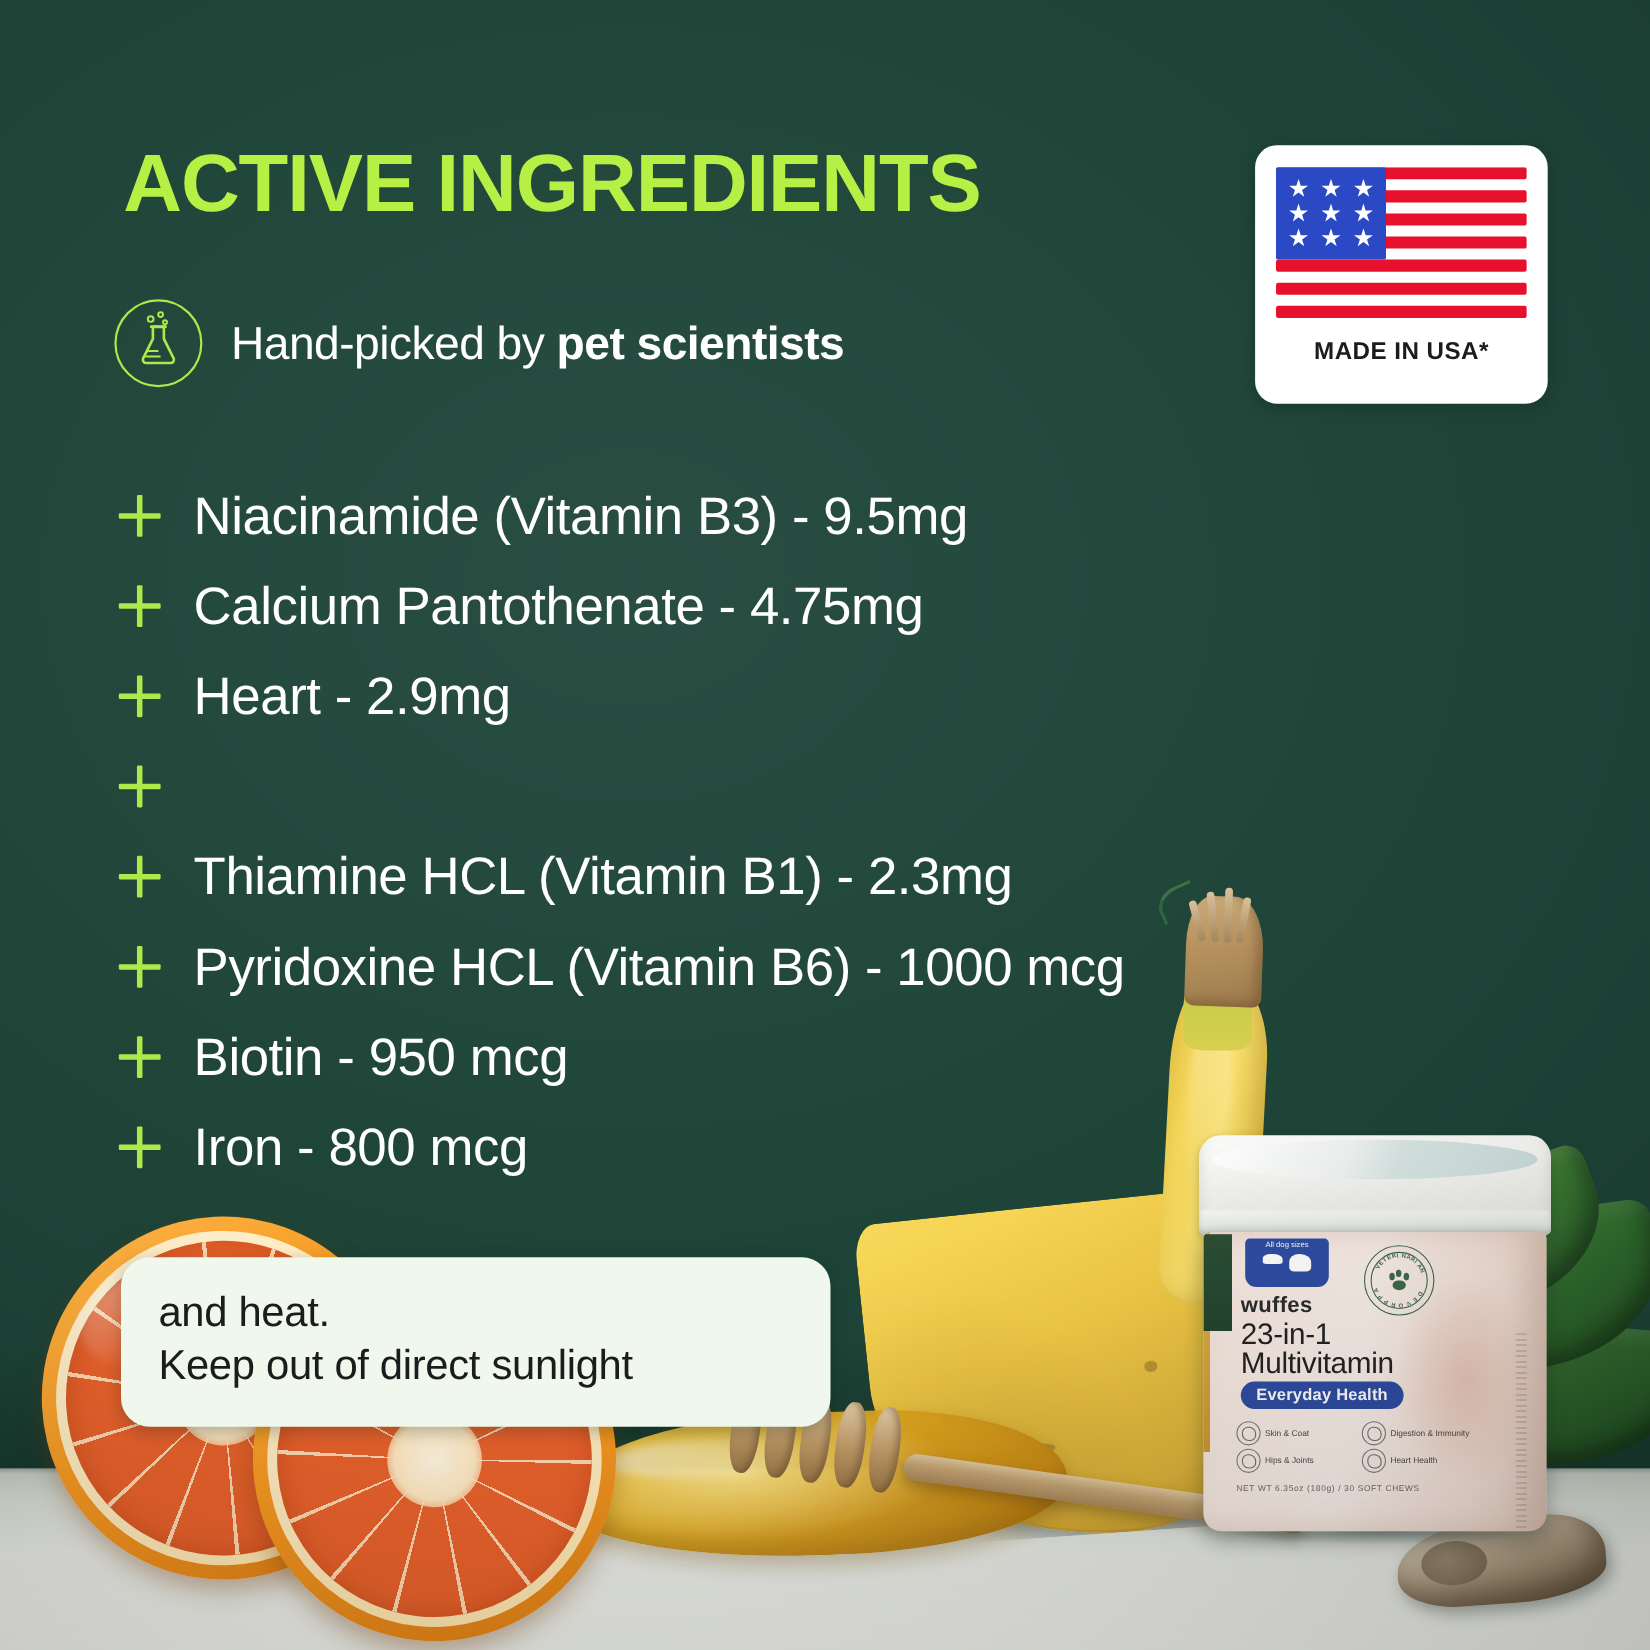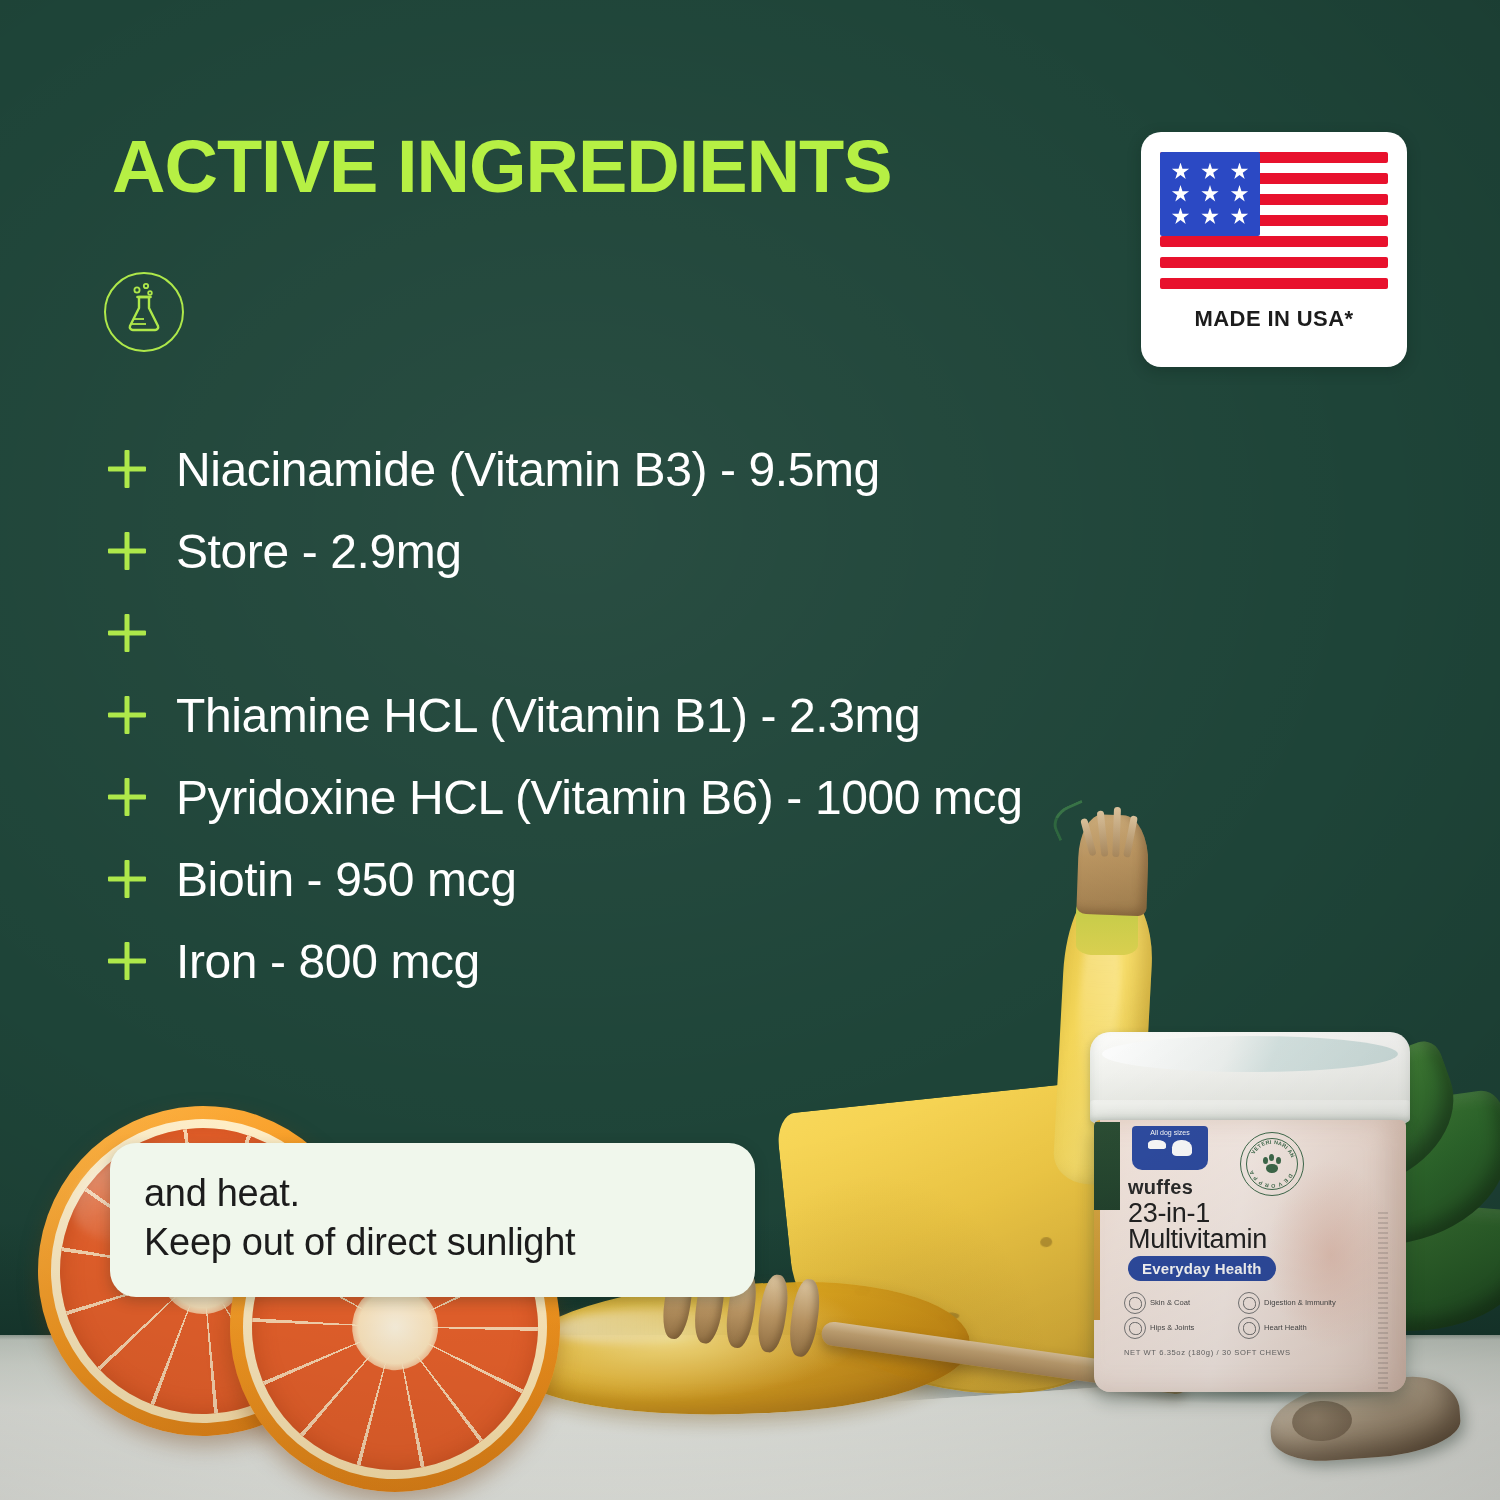--- a/index.html
+++ b/index.html
@@ -475,30 +475,37 @@
         <svg width="76" height="76" viewBox="0 0 76 76" aria-hidden="true">
           <path d="M33 23 L33 34 L24 52 a3 3 0 0 0 3 4 h22 a3 3 0 0 0 3-4 L43 34 L43 23 Z" fill="none" stroke="#aee84a" stroke-width="2.4" stroke-linejoin="round"></path>
           <line x1="31.5" y1="23" x2="44.5" y2="23" stroke="#aee84a" stroke-width="2.6" stroke-linecap="round"></line>
           <line x1="28" y1="45" x2="38" y2="45" stroke="#aee84a" stroke-width="1.8"></line>
           <line x1="26" y1="50" x2="40" y2="50" stroke="#aee84a" stroke-width="1.8"></line>
           <circle cx="31" cy="16" r="2.6" fill="none" stroke="#aee84a" stroke-width="1.8"></circle>
           <circle cx="40" cy="12" r="2.2" fill="none" stroke="#aee84a" stroke-width="1.8"></circle>
           <circle cx="44" cy="19" r="1.8" fill="none" stroke="#aee84a" stroke-width="1.8"></circle>
         </svg>
       </div>
+      <div class="subhead">
+        <span>Hand-picked by </span><b>pet scientists</b>
+      </div>
     </div>
 
     <div class="ing-list" id="ing-list">
         <div class="ing-item">
           <div class="plus-icon"></div>
           <div class="ing-text">Niacinamide (Vitamin B3) - 9.5mg</div>
         </div>
         <div class="ing-item">
           <div class="plus-icon"></div>
-          <div class="ing-text">Store - 2.9mg</div>
+          <div class="ing-text">Calcium Pantothenate - 4.75mg</div>
+        </div>
+        <div class="ing-item">
+          <div class="plus-icon"></div>
+          <div class="ing-text">Heart - 2.9mg</div>
         </div>
         <div class="ing-item">
           <div class="plus-icon"></div>
         </div>
         <div class="ing-item">
           <div class="plus-icon"></div>
           <div class="ing-text">Thiamine HCL (Vitamin B1) - 2.3mg</div>
         </div>
         <div class="ing-item">
           <div class="plus-icon"></div>

